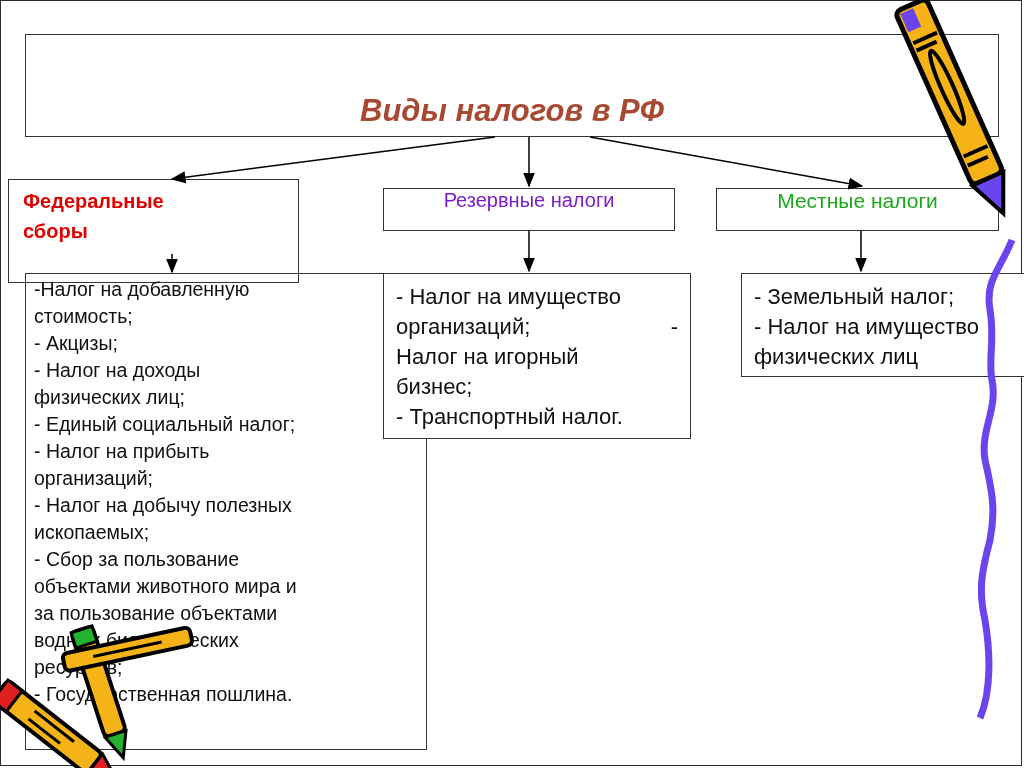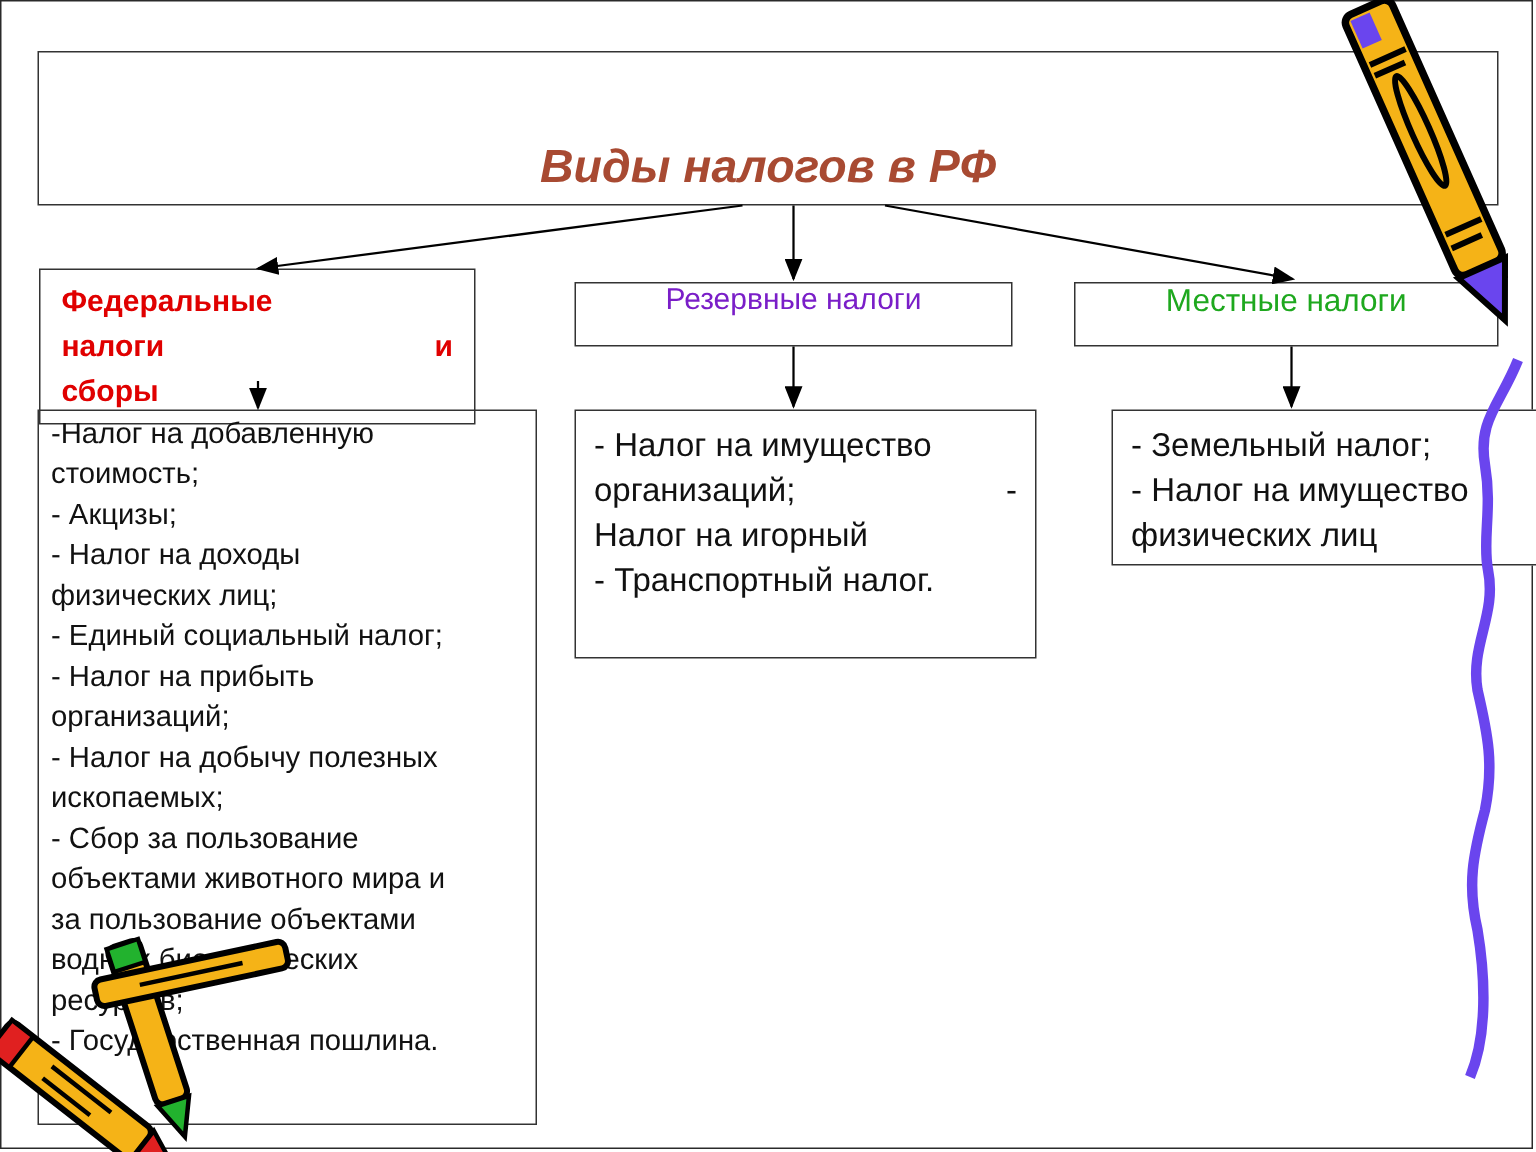--- a/index.html
+++ b/index.html
@@ -2,46 +2,42 @@
 <html><head>
 <meta charset="utf-8">
 <style>
   html, body { margin:0; padding:0; background:#ffffff; }
   body { width:1024px; height:768px; position:relative; overflow:hidden; font-family:"Liberation Sans", sans-serif; }
   .slide-frame { position:absolute; left:0; top:0; width:1022px; height:766px; border:1px solid #2a2a2a; box-sizing:border-box; }
   .box { position:absolute; border:1px solid #333; background:#fff; box-sizing:border-box; }
   .title-box { left:25px; top:34px; width:974px; height:103px; }
   .title-text { position:absolute; left:0; right:0; top:58px; text-align:center; font-size:31px; font-weight:bold; font-style:italic; color:#a84a32; }
   .cat { display:flex; align-items:flex-start; justify-content:center; text-align:center; }
-  .cat-fed { left:26px; top:179px; width:291px; height:104px; color:#e00000; font-weight:bold; font-size:20px; line-height:30px; display:block; padding:6px 14px 0 14px; }
+  .cat-fed { left:8px; top:179px; width:291px; height:104px; color:#e00000; font-weight:bold; font-size:20px; line-height:30px; display:block; padding:6px 14px 0 14px; }
   .cat-fed .l2 { display:flex; justify-content:space-between; }
   .cat-res { left:383px; top:188px; width:292px; height:43px; color:#7a1ec8; font-size:20px; }
   .cat-loc { left:716px; top:188px; width:283px; height:43px; color:#1ea81e; font-size:21px; font-weight:normal; }
   .list { font-size:19.5px; line-height:27px; color:#111; padding:2px 8px; }
-  .list-fed { left:25px; top:273px; width:333px; height:477px; background:transparent; }
+  .list-fed { left:25px; top:273px; width:402px; height:477px; background:transparent; }
   .list-res { left:383px; top:273px; width:308px; height:166px; padding:8px 12px; font-size:22px; line-height:30px; }
   .list-loc { left:716px; top:273px; width:291px; height:104px; padding:8px 12px; font-size:22px; line-height:30px;margin-left:25px; }
   .list-res .j { display:flex; justify-content:space-between; }
   svg.overlay { position:absolute; left:0; top:0; pointer-events:none; }
 </style>
 </head>
 <body>
 
 <div class="slide-frame"></div>
 
 <div class="box title-box">
   <div class="title-text">Виды налогов в РФ</div>
 </div>
 
 <div class="box cat-fed">
   <div>Федеральные</div>
-  <div class="l2">
-    <span>налоги</span>
-    <span>и</span>
-  </div>
   <div>сборы</div>
 </div>
 
 <div class="box cat cat-res">
   <span>Резервные налоги</span>
 </div>
 
 <div class="box cat cat-loc">
   <span>Местные налоги</span>
 </div>
@@ -65,20 +61,21 @@
   <div>- Государственная пошлина.</div>
 </div>
 
 <div class="box list list-res">
   <div>- Налог на имущество</div>
   <div class="j">
     <span>организаций;</span>
     <span>-</span>
   </div>
   <div>Налог на игорный</div>
+  <div>бизнес;</div>
   <div>- Транспортный налог.</div>
 </div>
 
 <div class="box list list-loc">
   <div>- Земельный налог;</div>
   <div>- Налог на имущество</div>
   <div>физических лиц</div>
 </div>
 
 <svg class="overlay" width="1024" height="768">

